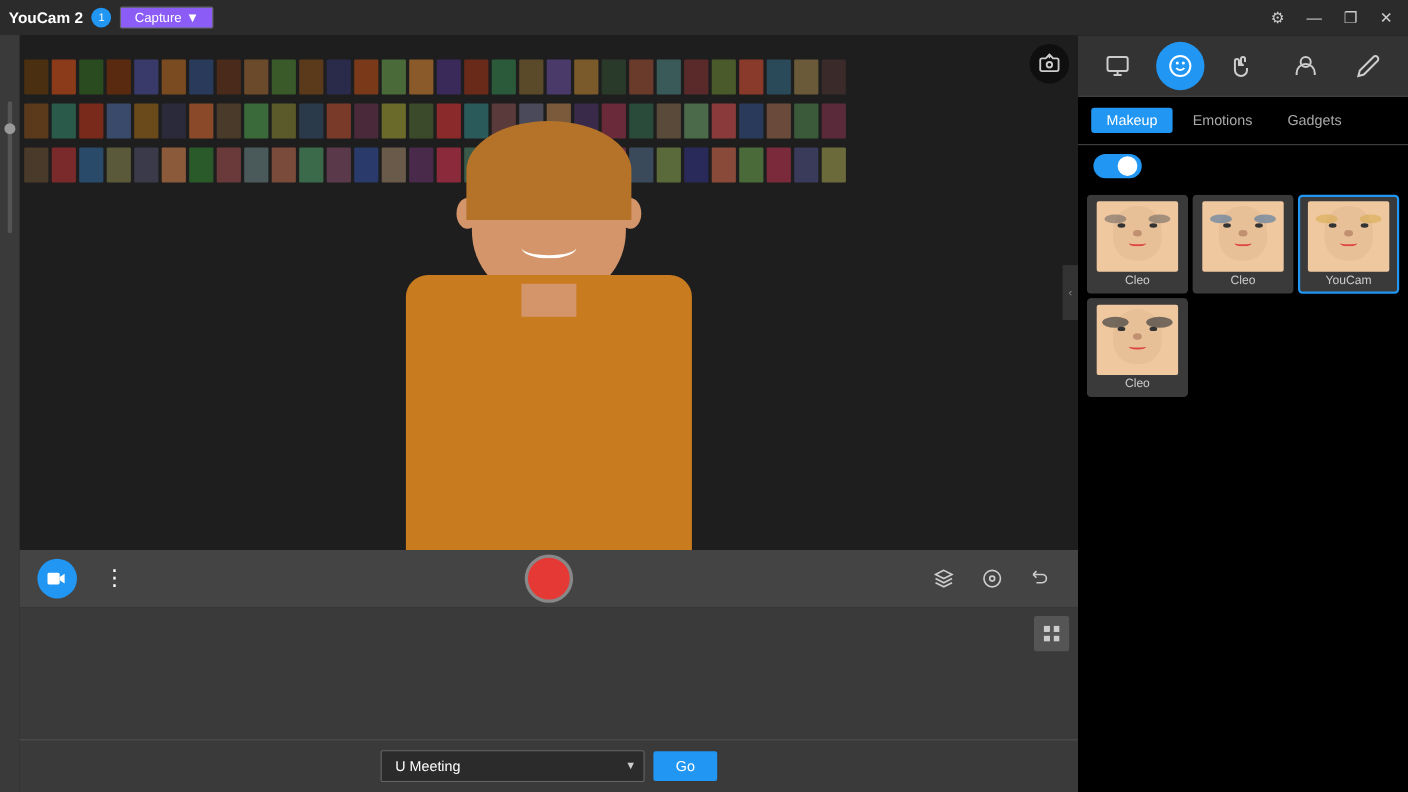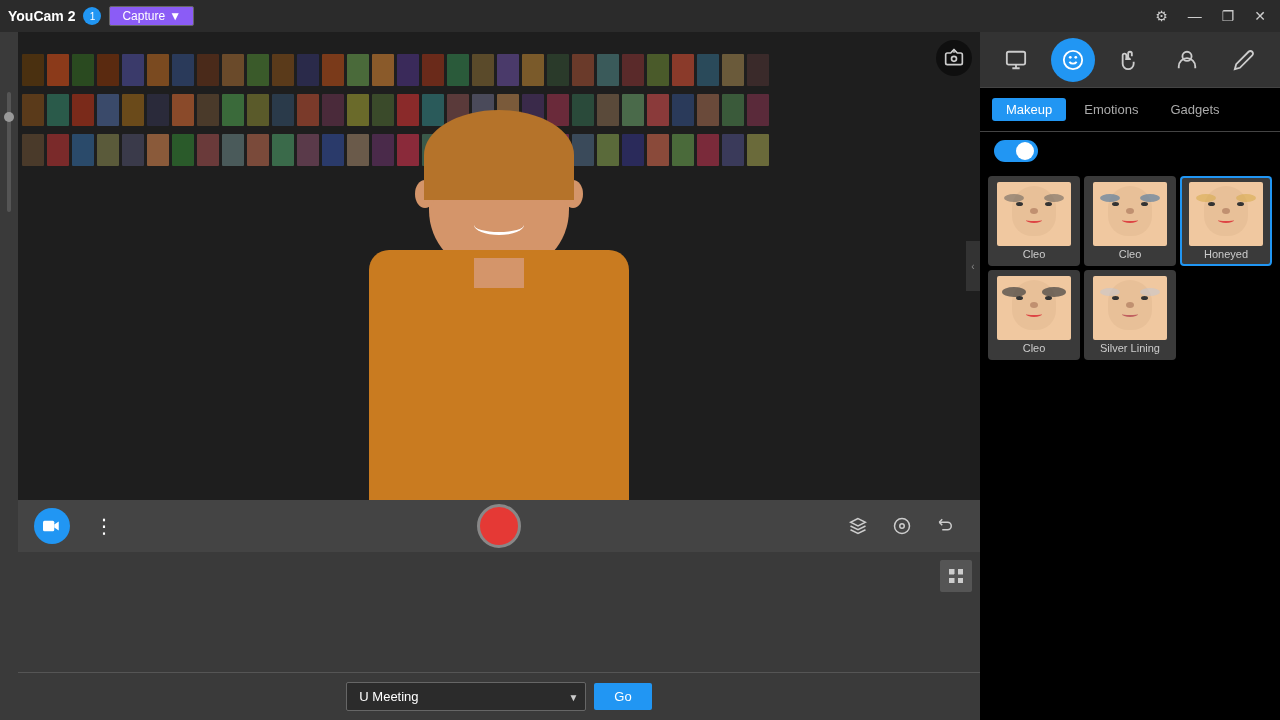--- a/index.html
+++ b/index.html
@@ -848,50 +848,36 @@
           <div class="face-base"></div>
           <div class="eye-shadow-gold"></div>
           <div class="eye-shadow-gold-r"></div>
           <div class="face-eyes" style="position:absolute;top:20px;left:50%;transform:translateX(-50%);width:36px;display:flex;justify-content:space-between;">
             <div class="eye"></div>
             <div class="eye"></div>
           </div>
           <div class="face-nose"></div>
           <div class="face-mouth honeyed"></div>
         </div>
-        <span class="makeup-label">Honeyed</span>
+        <span class="makeup-label">YouCam</span>
       </div>
 
       <div class="makeup-item">
         <div class="makeup-face">
           <div class="face-base"></div>
           <div style="position:absolute;top:11px;left:5px;width:24px;height:10px;border-radius:50%;background:#404040;opacity:0.7;"></div>
           <div style="position:absolute;top:11px;right:5px;width:24px;height:10px;border-radius:50%;background:#404040;opacity:0.7;"></div>
           <div class="face-eyes" style="position:absolute;top:20px;left:50%;transform:translateX(-50%);width:36px;display:flex;justify-content:space-between;">
             <div class="eye"></div>
             <div class="eye"></div>
           </div>
           <div class="face-nose"></div>
           <div class="face-mouth cleo"></div>
         </div>
         <span class="makeup-label">Cleo</span>
       </div>
 
-      <div class="makeup-item">
-        <div class="makeup-face">
-          <div class="face-base"></div>
-          <div class="eye-shadow-silver"></div>
-          <div class="eye-shadow-silver-r"></div>
-          <div class="face-eyes" style="position:absolute;top:20px;left:50%;transform:translateX(-50%);width:36px;display:flex;justify-content:space-between;">
-            <div class="eye"></div>
-            <div class="eye"></div>
-          </div>
-          <div class="face-nose"></div>
-          <div class="face-mouth"></div>
-        </div>
-        <span class="makeup-label">Silver Lining</span>
-      </div>
 
 
     </div>
   </div>
 
 </div>
 
 </body></html>

